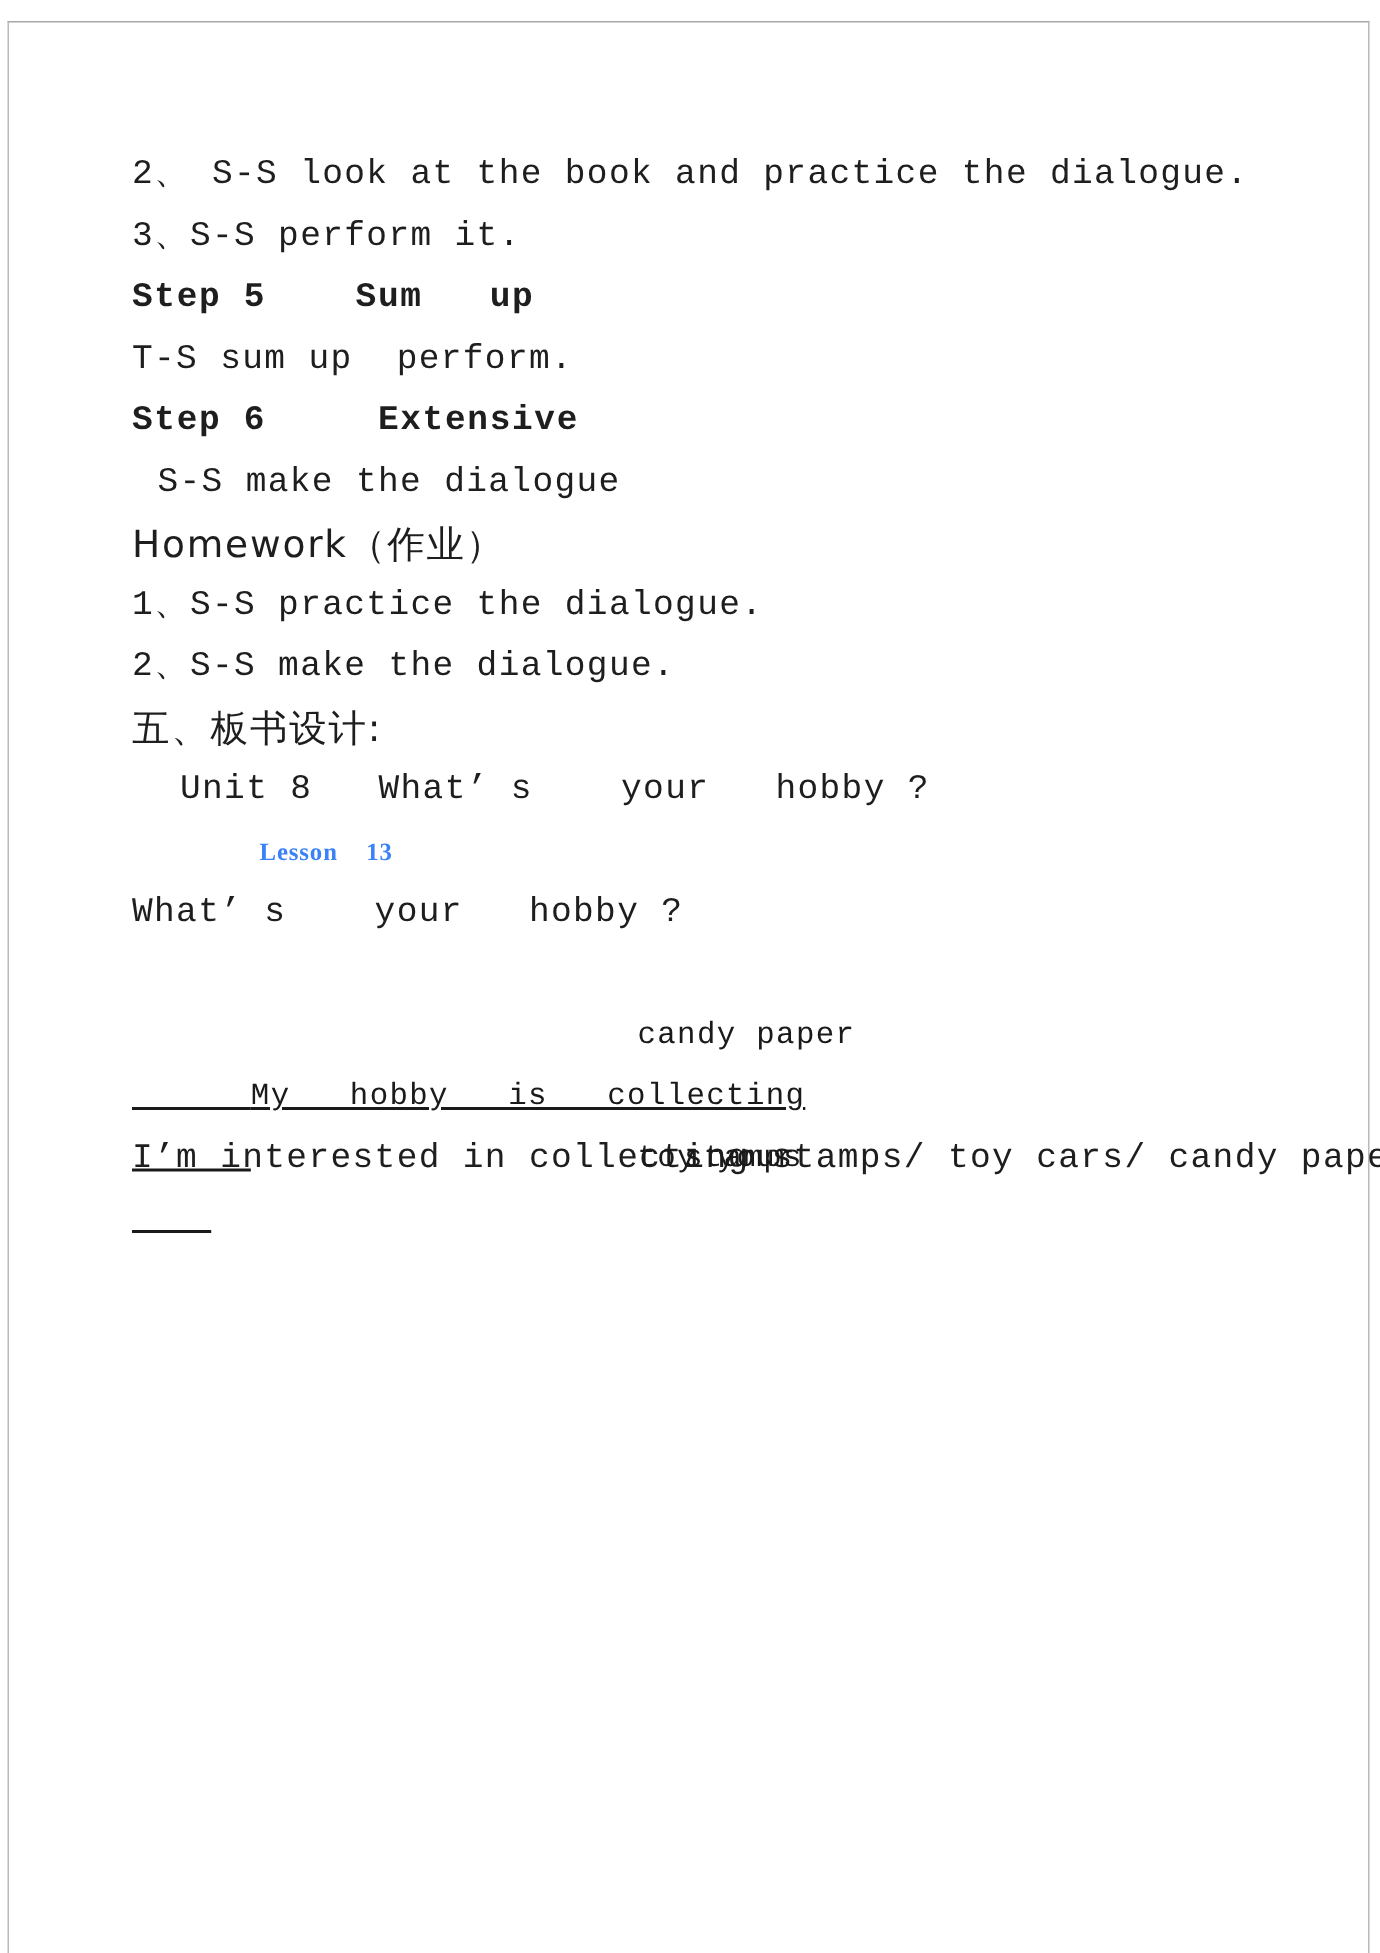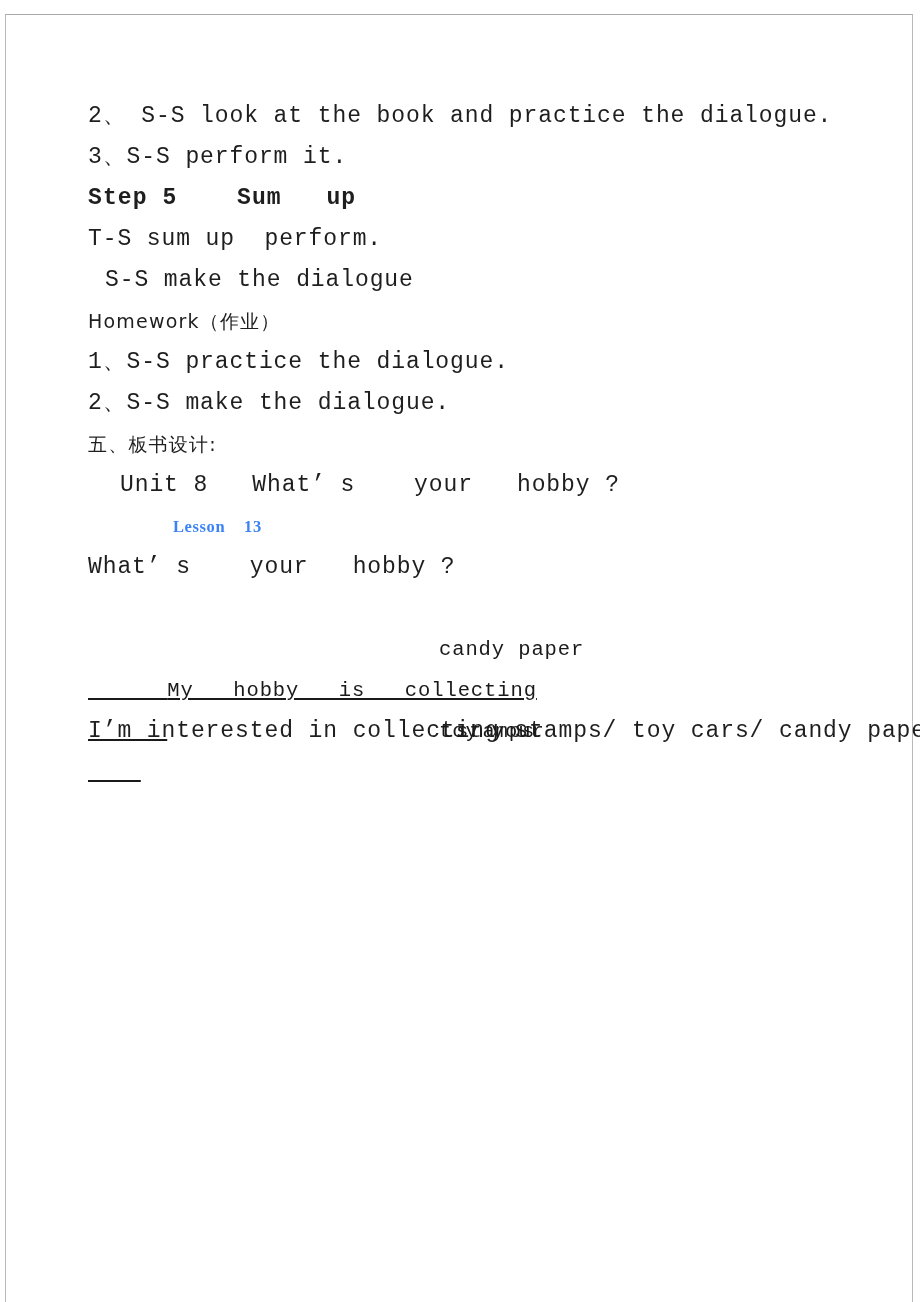--- a/index.html
+++ b/index.html
@@ -51,21 +51,21 @@
   .line.bold {
     font-weight: 700;
     letter-spacing: 1.1px;
   }
 
   .indent-sm { padding-left: 17px; }
   .indent-md { padding-left: 32px; }
 
   .line.cjk {
     font-family: "DejaVu Sans", "Liberation Sans", sans-serif;
-    font-size: 19px;
+    font-size: 25px;
     letter-spacing: 1.2px;
   }
 
   
   .lesson-line {
     font-family: "Liberation Serif", "DejaVu Serif", serif;
     font-weight: 700;
     font-size: 16.5px;
     line-height: 41px;
     letter-spacing: 0.6px;
@@ -89,38 +89,39 @@
     white-space: pre;
   }
   .opt-row .right-col {
     position: absolute;
     white-space: pre;
   }
   .row-candy { top: 0px; }
   .row-main  { top: 41px; text-decoration: underline; }
   .row-stamp { top: 82px; text-align: right; }
 
-  .col-offset      { left: 351px; }
+  .col-offset      { left: 337px; }
   .col-offset-in   { left: 368px; }
 </style>
 </head>
 <body>
 
 <div id="page-frame"></div>
 
 <div id="doc-body">
 
   <div class="line">2、 S-S look at the book and practice the dialogue.</div>
 
   <div class="line">3、S-S perform it.</div>
 
   <div class="line bold">Step 5    Sum   up</div>
 
   <div class="line">T-S sum up  perform.</div>
 
+  <div class="line bold">Step 6     Extensive</div>
 
   <div class="line indent-sm">S-S make the dialogue</div>
 
   <div class="line cjk">Homework（作业）</div>
 
   <div class="line">1、S-S practice the dialogue.</div>
 
   <div class="line">2、S-S make the dialogue.</div>
 
   <div class="line cjk">五、板书设计:</div>

